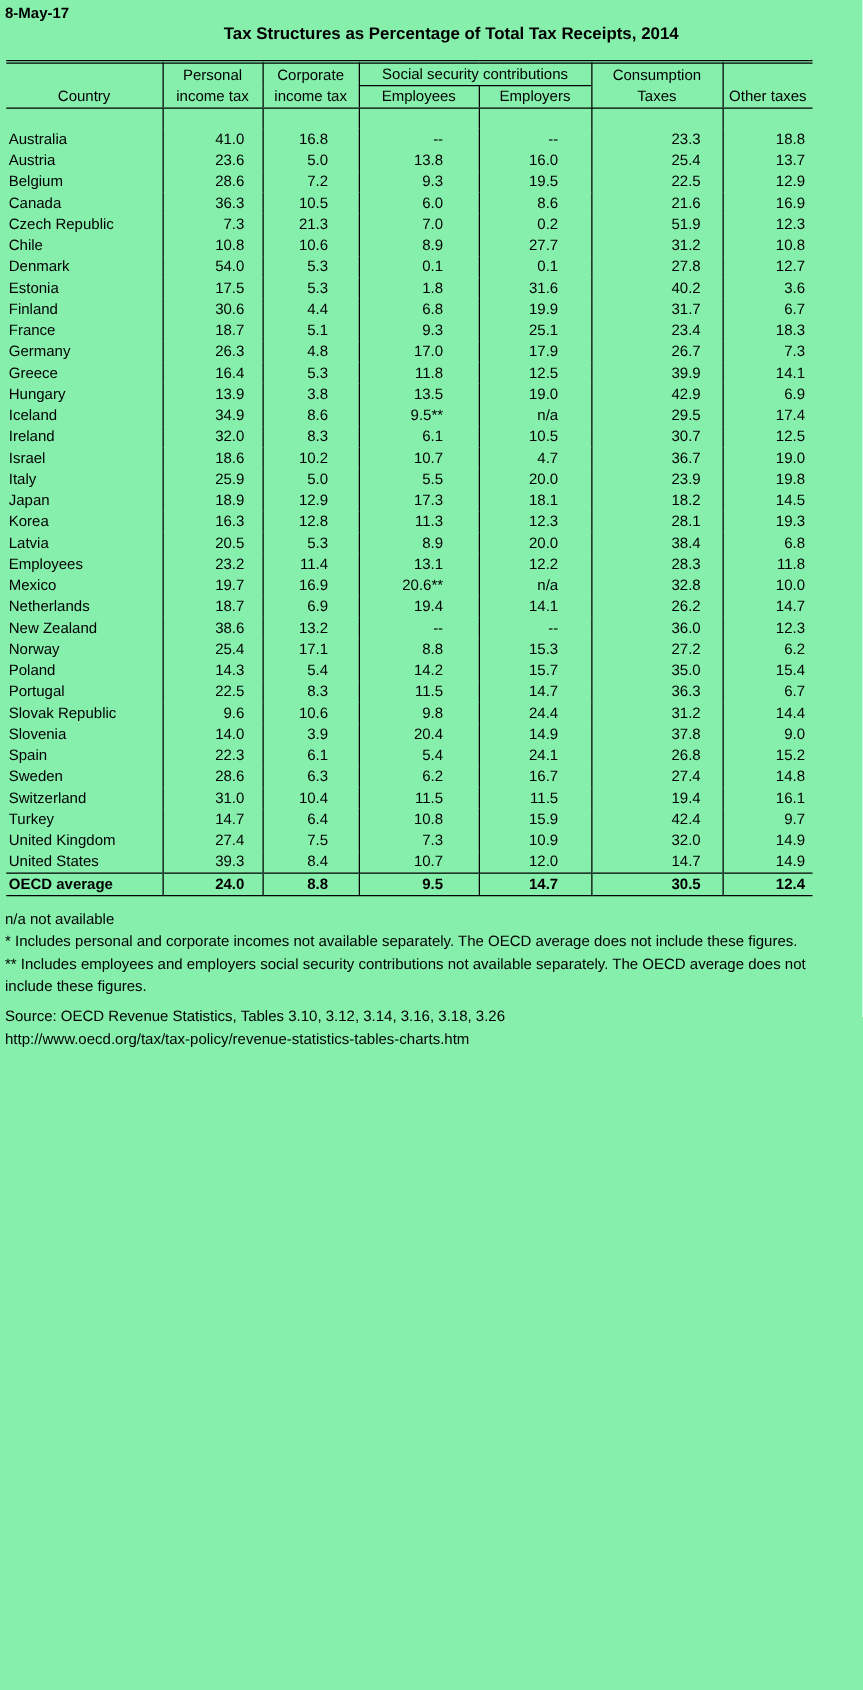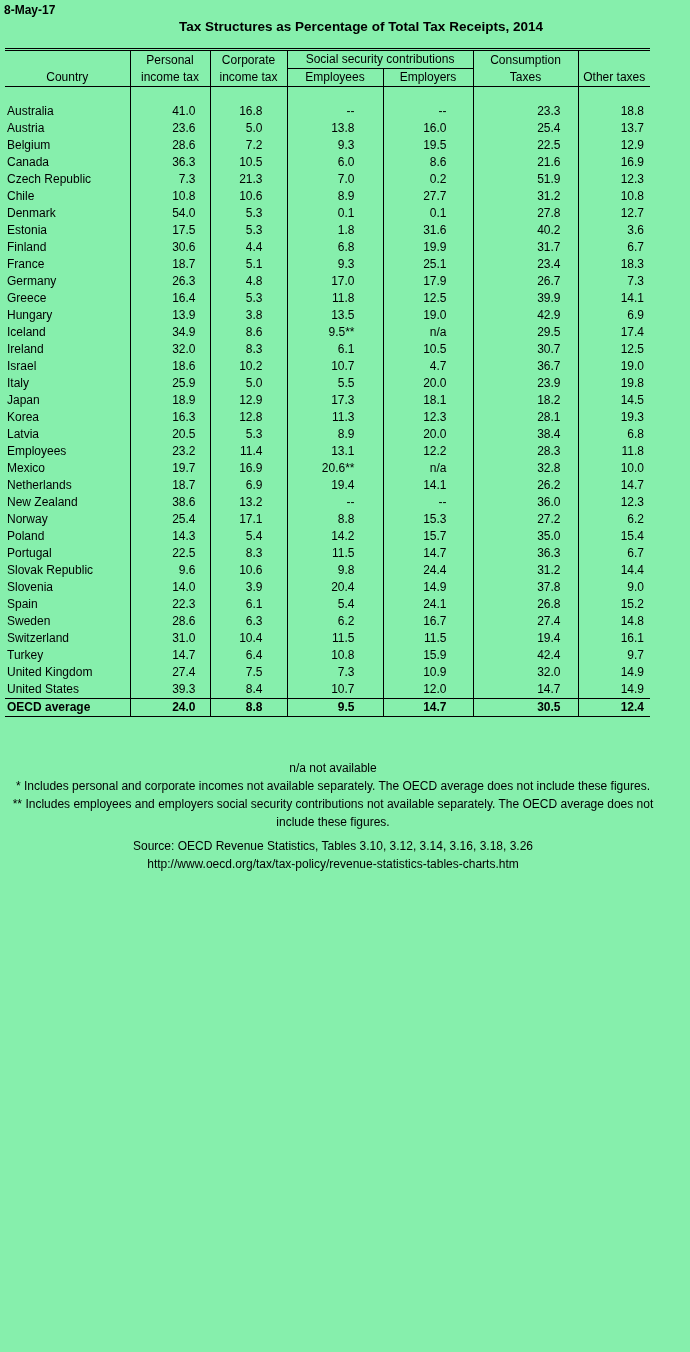--- a/index.html
+++ b/index.html
@@ -30,21 +30,21 @@
   td.col2 { padding-right:28px; }
   td.col3 { padding-right:26px; }
   td.col4 { padding-right:17px; }
   td.col5 { padding-right:6px;  }
   tr.data-row { height:17px; }
   tr.spacer-row { height:16px; }
   tr.spacer-row td { border-bottom:none; }
   tr.summary-row { height:18px; }
   tr.summary-row td { font-weight:bold; border-top:1px solid #000; border-bottom:1px solid #000;margin-top:40px; }
 
-  .footnotes { position:absolute; top:759px; left:4px; width:658px; line-height:18px;text-align:center; }
+  .footnotes { position:absolute; top:726px; left:4px; width:658px; line-height:18px; }
   .footnotes p { margin:0; padding:0; }
   .footnotes p.src-start { margin-top:6px; }
 </style>
 </head>
 <body>
 
 <div class="page">
 
   <div class="date-label">8-May-17</div>
   <div class="doc-title">Tax Structures as Percentage of Total Tax Receipts, 2014</div>

